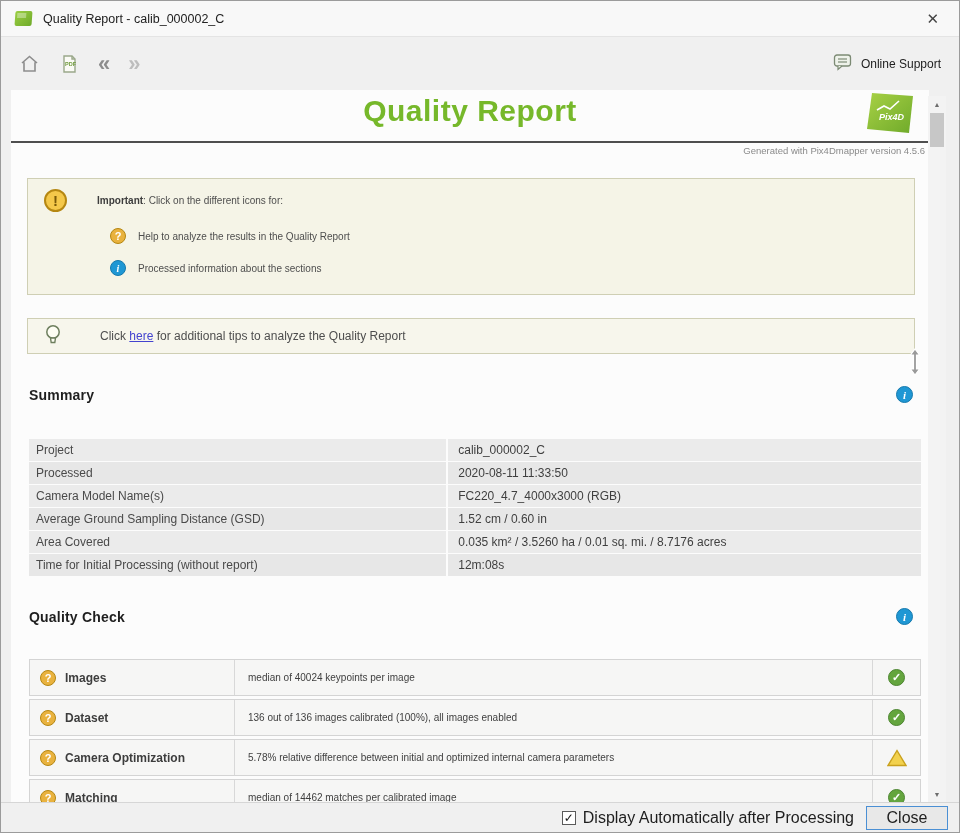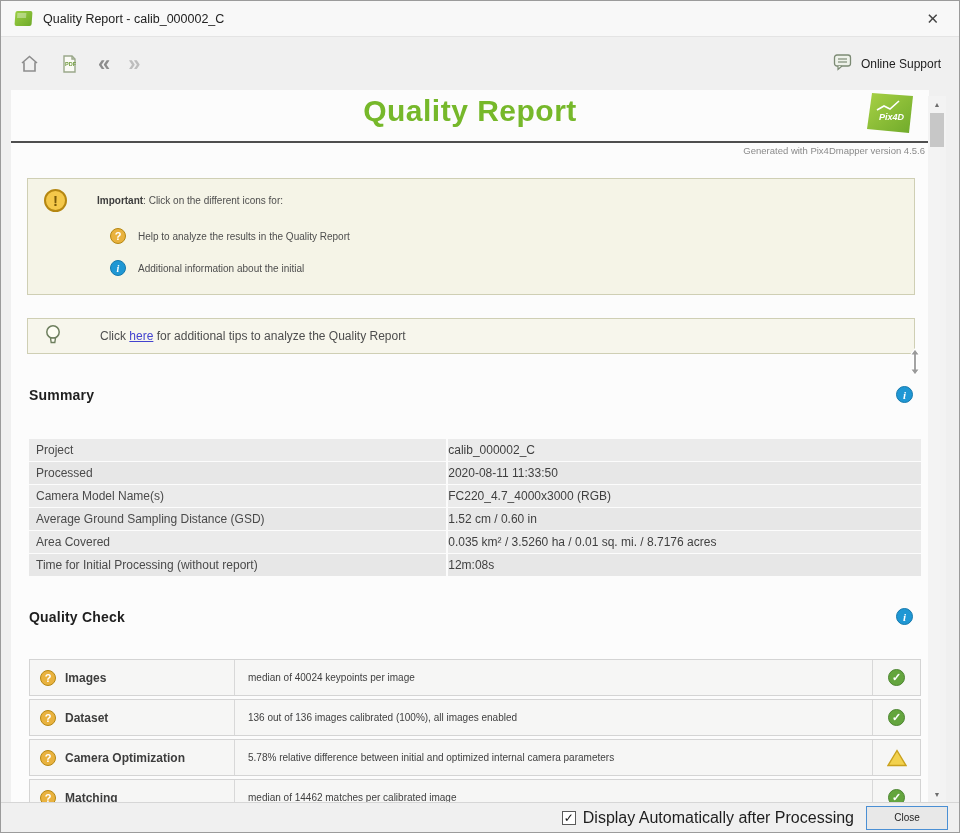--- a/index.html
+++ b/index.html
@@ -83,21 +83,21 @@
   }
   .section-head h2 { font-size:14px; color:#1e1e1e; letter-spacing:.2px; }
   .section-info { width:17px; height:17px; font-size:11px; cursor:pointer; }
 
   
   .summary-table { margin:36px 8px 0 18px; }
   .sum-row { display:flex; height:22px; margin-bottom:1px; background:#ebebeb; align-items:center; }
   .sum-row:nth-child(even){ background:#e7e7e7; }
   .sum-label { width:47%; padding-left:7px; color:#4a4a4a; border-right:2px solid #fcfcfc;
     height:100%; display:flex; align-items:center; font-size:12px; }
-  .sum-value { flex:1; color:#3f3f3f; font-size:12px; }
+  .sum-value { flex:1; padding-left:10px; color:#3f3f3f; font-size:12px; }
 
   
   .qc-table { margin:34px 8px 0 18px; }
   .qc-row {
     display:flex; height:37px; margin-bottom:3px; background:#f6f6f5;
     border:1px solid #d4d4d4; align-items:stretch;
   }
   .qc-left { width:205px; display:flex; align-items:center; gap:9px; padding-left:10px;
     border-right:1px solid #d8d8d8; }
   .qc-label { font-weight:bold; color:#3d3d3d; font-size:12px; }
@@ -127,21 +127,21 @@
   }
   .checkbox-wrap { display:flex; align-items:center; gap:7px; cursor:pointer; }
   .checkbox {
     width:14px; height:14px; background:#fff; border:1px solid #5a5a5a;
     display:flex; align-items:center; justify-content:center; font-size:12px; color:#1a1a1a;
     line-height:1;
   }
   .checkbox-label { font-size:16px; color:#1e1e1e; }
   .close-btn {
     width:82px; height:24px; background:#e8e8e8; border:1px solid #4a8fd4;
-    font-size:10px; color:#1e1e1e; cursor:pointer; font-family:"Liberation Sans",sans-serif;
+    font-size:16px; color:#1e1e1e; cursor:pointer; font-family:"Liberation Sans",sans-serif;
   }
 
   
   .mouse-cursor { position:absolute; left:906px; top:347px; pointer-events:none; }
 </style>
 </head>
 <body>
 
 <div class="window">
 
@@ -208,21 +208,21 @@
       <div class="imp-head">
         <span class="circle-icon warn-circle">!</span>
         <span class="imp-text"><b>Important</b><span>: Click on the different icons for:</span></span>
       </div>
       <div class="imp-item">
         <span class="circle-icon help-circle">?</span>
         <span class="imp-text">Help to analyze the results in the Quality Report</span>
       </div>
       <div class="imp-item">
         <span class="circle-icon info-circle">i</span>
-        <span class="imp-text">Additional information about the initial</span>
+        <span class="imp-text">Processed information about the sections</span>
       </div>
     </div>
 
     <div class="tip-box">
       <span>
         <svg width="18" height="24" viewBox="0 0 18 24">
           <circle cx="9" cy="9" r="6.2" fill="#fdfdf3" stroke="#6e7f5e" stroke-width="1.5"></circle>
           <path d="M6.5 15 L11.5 15 L10.8 19.5 L7.2 19.5 Z" fill="#fdfdf3" stroke="#6e7f5e" stroke-width="1.4"></path>
         </svg>
       </span>

